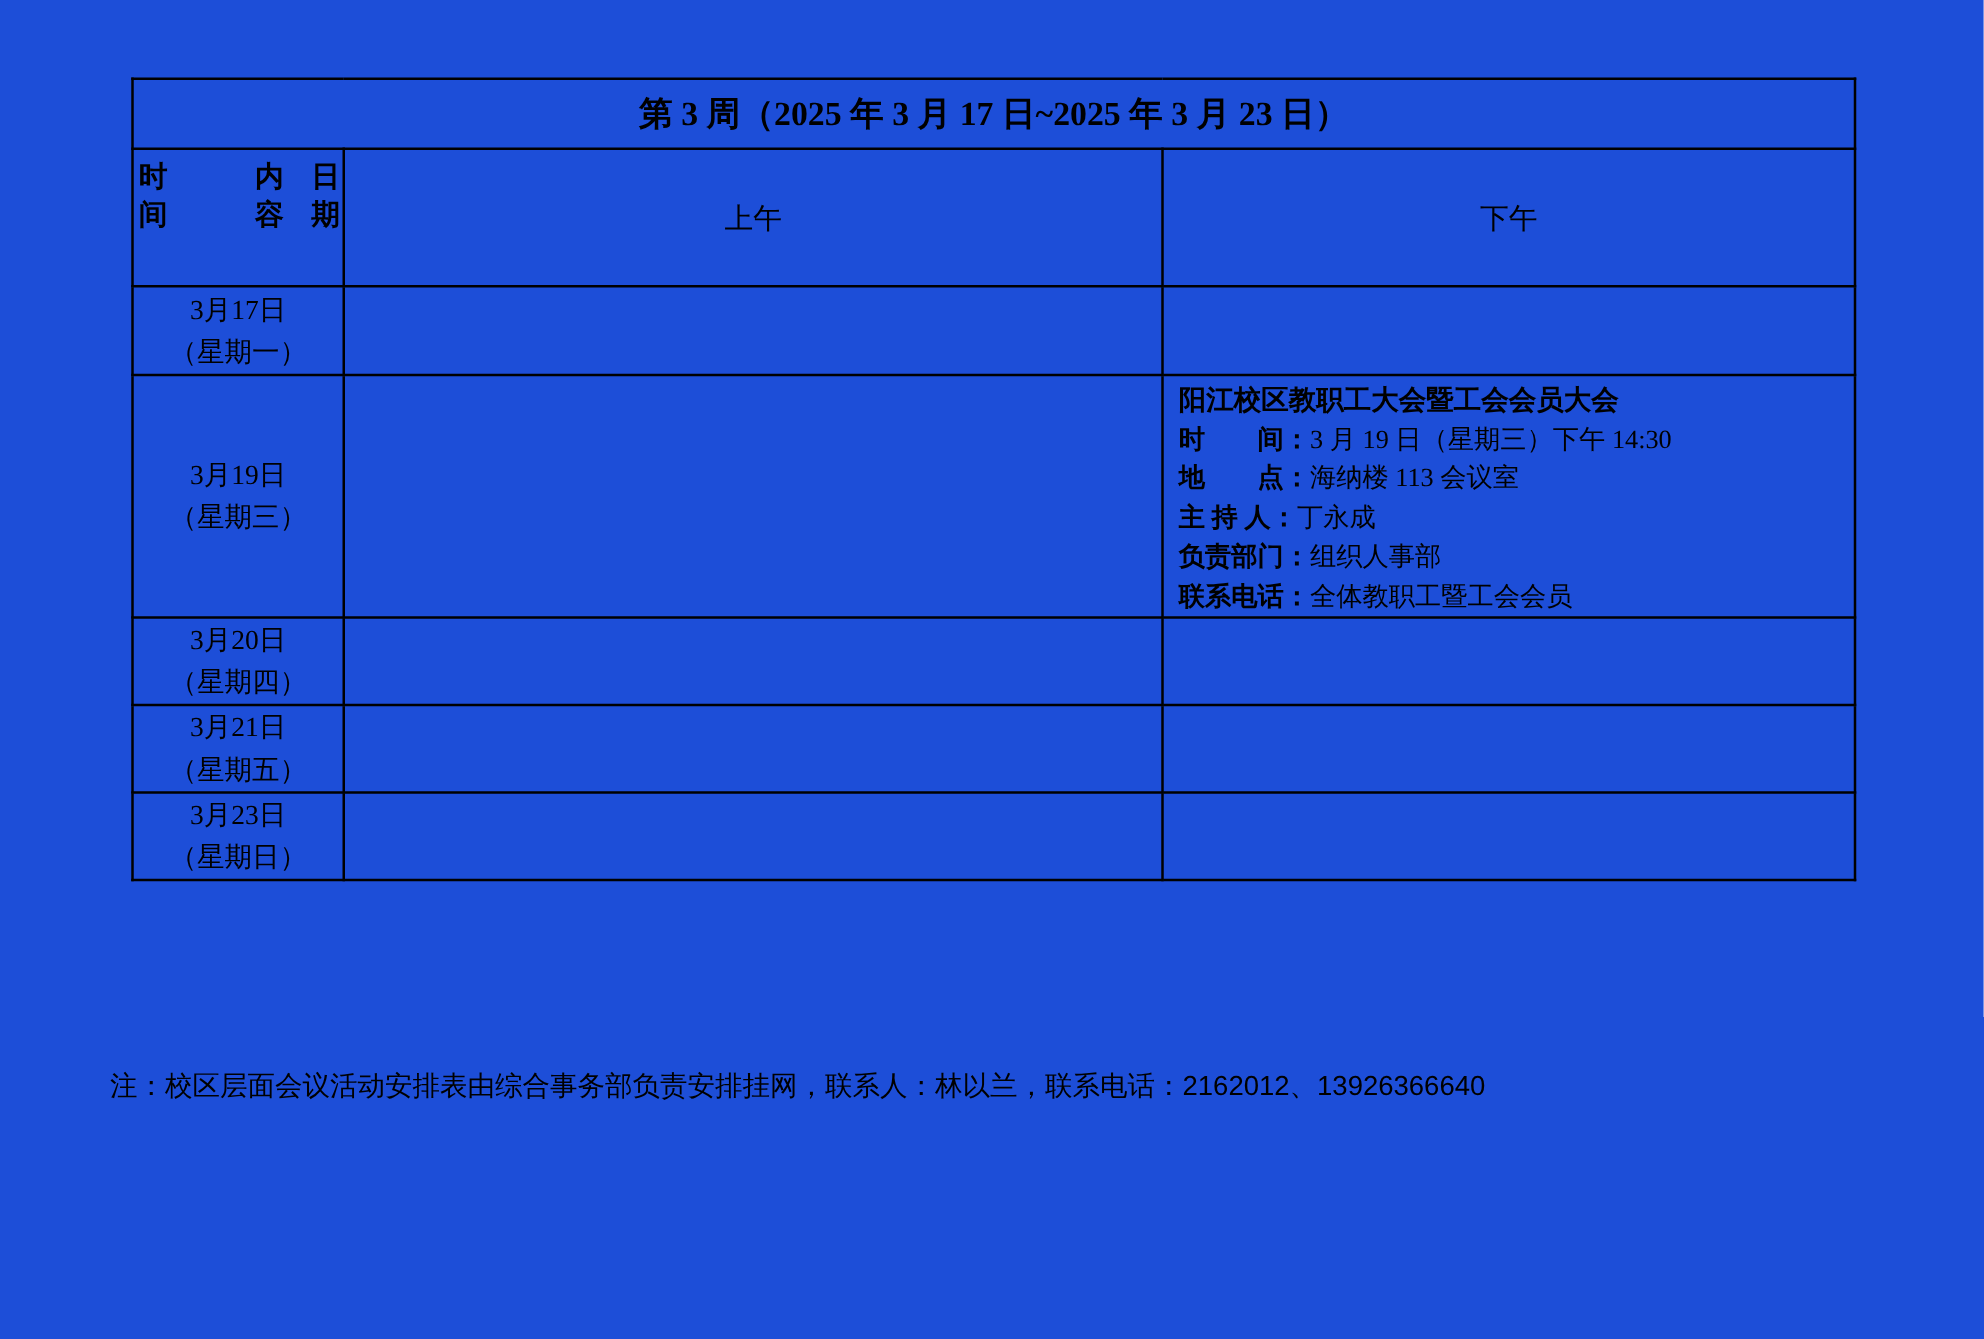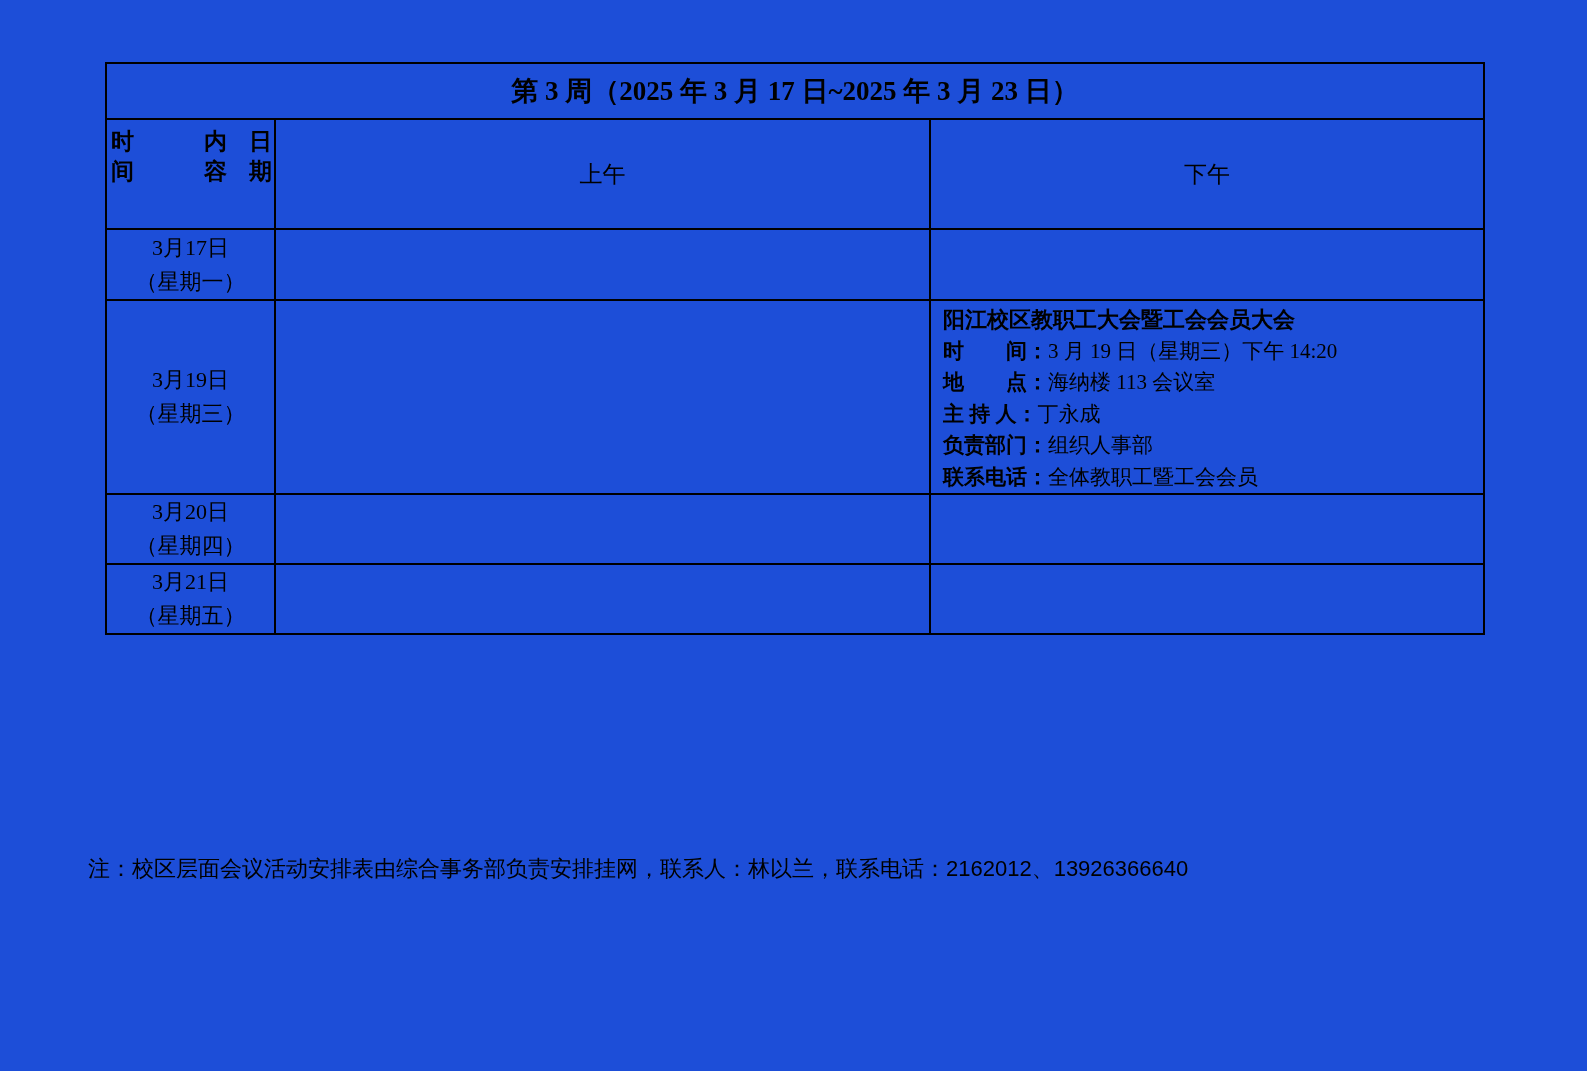--- a/index.html
+++ b/index.html
@@ -150,21 +150,21 @@
         <tr class="r3">
           <td class="date-cell">
             <div>3月19日</div>
             <div>（星期三）</div>
           </td>
           <td></td>
           <td class="event-cell">
             <div class="meeting">
               <div class="meeting-title">阳江校区教职工大会暨工会会员大会</div>
               <div>
-                <span class="detail-label">时　　间：</span><span class="detail-value">3 月 19 日（星期三）下午 14:20</span>
+                <span class="detail-label">时　　间：</span><span class="detail-value">3 月 19 日（星期三）下午 14:30</span>
               </div>
               <div>
                 <span class="detail-label">地　　点：</span><span class="detail-value">海纳楼 113 会议室</span>
               </div>
               <div>
                 <span class="detail-label">主 持 人：</span><span class="detail-value">丁永成</span>
               </div>
               <div>
                 <span class="detail-label">负责部门：</span><span class="detail-value">组织人事部</span>
               </div>
@@ -187,20 +187,28 @@
         <tr class="r5">
           <td class="date-cell">
             <div>3月21日</div>
             <div>（星期五）</div>
           </td>
           <td></td>
           <td></td>
         </tr>
 
 
+        <tr class="r7">
+          <td class="date-cell">
+            <div>3月23日</div>
+            <div>（星期日）</div>
+          </td>
+          <td></td>
+          <td></td>
+        </tr>
       </tbody>
     </table>
   </div>
 
   <div class="note">注：校区层面会议活动安排表由综合事务部负责安排挂网，联系人：林以兰，联系电话：2162012、13926366640</div>
 
   <div class="signature">
   </div>
 
 </div>

